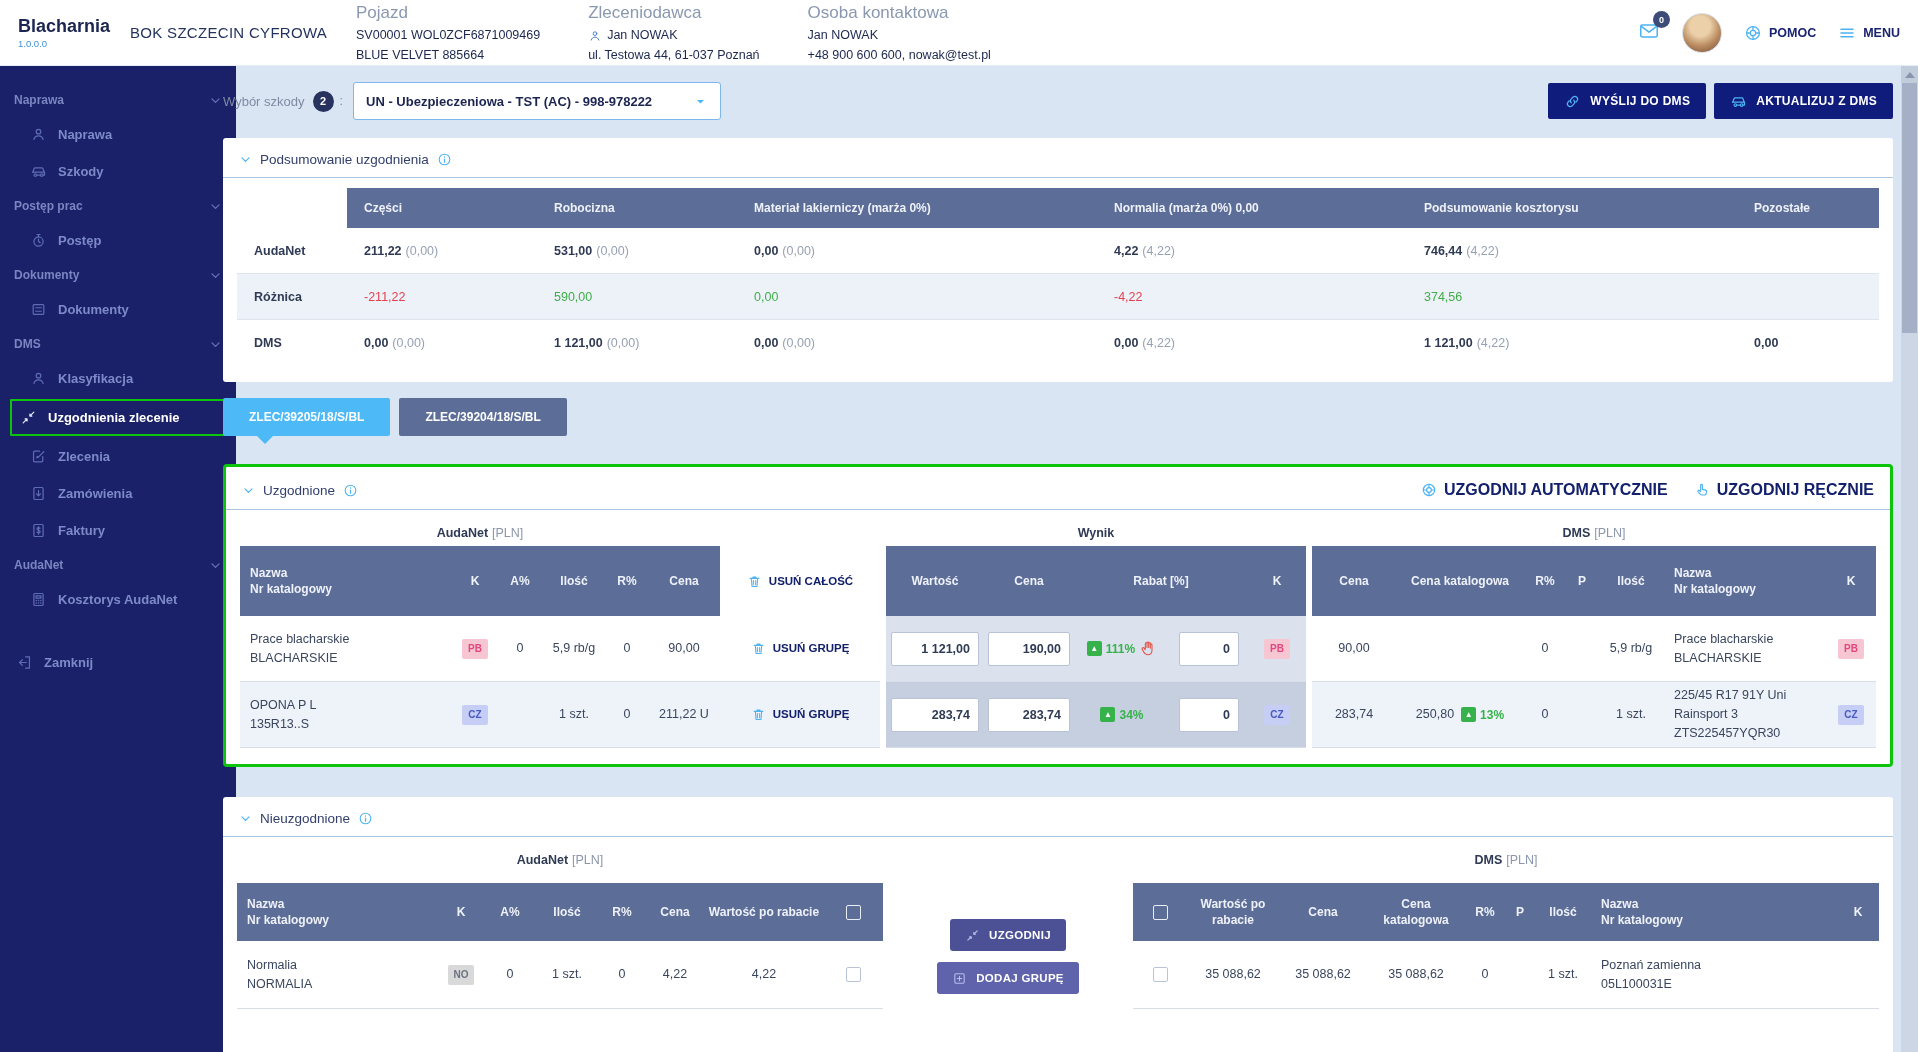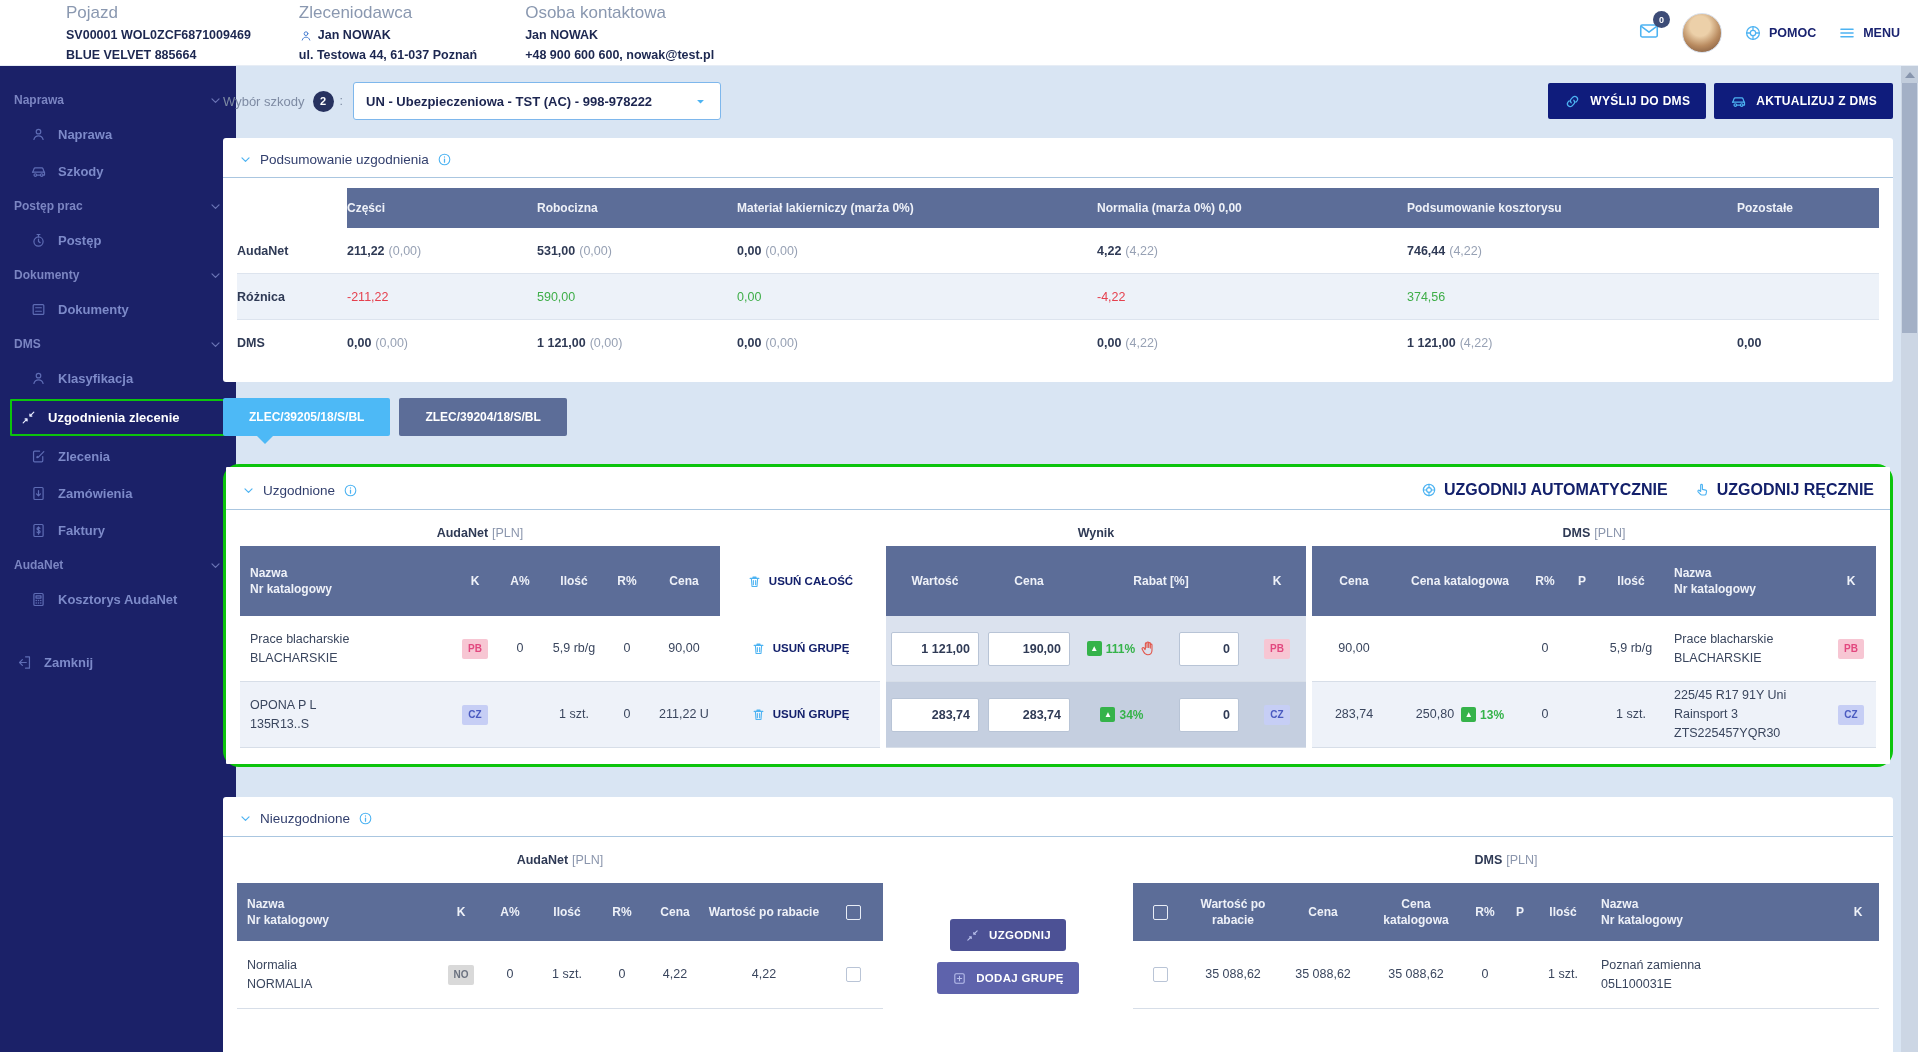--- a/index.html
+++ b/index.html
@@ -10,21 +10,21 @@
 
   
   .topbar{position:absolute;top:0;left:0;right:0;height:66px;background:#fff;z-index:5;
           display:flex;align-items:center;border-bottom:1px solid #e7edf5;padding:0 18px}
   .logo-block{display:flex;align-items:center;gap:10px;width:290px;flex:none}
   .logo-name{font-size:18px;font-weight:700;color:#1c2550;display:block;line-height:1}
   .logo-ver{font-size:9.5px;color:#3f8fd6;display:block;margin-top:3px}
   .app-name{font-size:15px;color:#25335f;letter-spacing:.3px;white-space:nowrap}
   .info-col{flex:none;margin-left:48px;line-height:1.55}
   .info-col .lbl{font-size:17px;color:#8a98b0}
-  .info-col .val{font-size:12.5px;font-weight:700;color:#1c2750;display:flex;align-items:center;gap:5px;white-space:nowrap}
+  .info-col .val{font-size:12.5px;font-weight:400;color:#1c2750;display:flex;align-items:center;gap:5px;white-space:nowrap}
   .hdr-right{margin-left:auto;display:flex;align-items:center;gap:22px}
   .mail-wrap{position:relative;color:#4db3f2;cursor:pointer}
   .mail-badge{position:absolute;top:-9px;right:-10px;background:#3d4c77;color:#fff;font-size:9px;font-weight:700;
               width:17px;height:17px;border-radius:50%;display:flex;align-items:center;justify-content:center}
   .avatar{width:40px;height:40px;border-radius:50%;flex:none;cursor:pointer;
           background:radial-gradient(circle at 45% 32%,#ecd0a9 0 30%,#b98b60 60%,#6e4a33 100%);
           border:1px solid #d8e0ec}
   .hdr-link{display:flex;align-items:center;gap:7px;font-weight:700;color:#1a2370;font-size:12.5px;cursor:pointer}
   .hdr-link .ic{color:#4db3f2}
 
@@ -68,38 +68,38 @@
   .sec-link .ic{color:#4db3f2;width:16px;height:16px}
   .divider{height:1px;background:#aac6e0;margin:0 -14px}
 
   
   .sum-card{margin-top:16px}
   .sum-table{margin-top:0}
   .srow{display:flex;align-items:center;height:46px;border-bottom:1px solid #dde4ee}
   .srow:last-child{border-bottom:none}
   .srow.head{height:40px;border-bottom:none;margin-top:10px}
   .srow.tint{background:#edf2f9}
-  .sc{padding:0 0}
+  .sc{padding:0 17px}
   .sc-label{width:110px;font-weight:700;color:#2f3a55}
   .sc-1{width:190px}.sc-2{width:200px}.sc-3{width:360px}.sc-4{width:310px}.sc-5{width:330px}.sc-6{flex:1}
   .srow.head .sc{align-self:stretch;display:flex;align-items:center;background:#5c6d98;color:#eef1f8;font-weight:700;font-size:12px}
   .srow.head .sc-label{background:transparent}
   .val-b{font-weight:700;color:#2f3a55}
   .muted{color:#97a1b4;margin-left:4px}
   .pos{color:#3fae49}.neg{color:#e5404e}
 
   
   .tabs{display:flex;gap:9px;margin-top:16px}
   .tab{height:38px;padding:0 26px;display:flex;align-items:center;font-weight:700;font-size:12px;color:#fff;
        background:#5c6d98;border-radius:2px;cursor:pointer;position:relative}
   .tab.active{background:#4db9f6}
   .tab.active::after{content:"";position:absolute;left:34px;bottom:-8px;border:8px solid transparent;border-top-color:#4db9f6;border-bottom:none}
 
   
-  .agreed-wrap{margin-top:28px;border:3px solid #0cc40c;border-radius:16px}
+  .agreed-wrap{margin-top:28px;border:3px solid #0cc40c;border-radius:4px}
   .agreed-wrap .card{border-radius:1px}
   .grp-row{display:flex;margin-top:10px}
   .grp-title{height:26px;display:flex;align-items:center;justify-content:center;font-weight:700;color:#2f3a55;font-size:12.5px;gap:4px}
   .grp-title .pln{color:#8b96ad;font-weight:400}
   .tbl{display:flex}
   .blk{display:flex;flex-direction:column}
   .hrow{display:flex;align-items:stretch;height:70px}
   .hc{background:#5c6d98;color:#eef1f8;font-weight:700;font-size:12px;display:flex;align-items:center;justify-content:center;text-align:center;line-height:1.35}
   .hc.left{justify-content:flex-start;text-align:left;padding-left:10px}
   .brow{display:flex;align-items:center;height:66px;border-bottom:1px solid #d7dee8}
@@ -238,20 +238,31 @@
         <rect x="4.5" y="4.5" width="15" height="15" rx="2"></rect>
         <path d="M12 8.5v7M8.5 12h7"></path>
       </symbol>
     <symbol id="i-caret" viewBox="0 0 24 24">
         <path d="M6.5 9.5l5.5 5.5 5.5-5.5z" fill="currentColor" stroke="none"></path>
       </symbol>
   </defs>
 </svg>
 
 <header class="topbar">
+  <div class="logo-block">
+    <div class="logo-text">
+      <span class="logo-name">Blacharnia</span>
+      <span class="logo-ver">1.0.0.0</span>
+    </div>
+    <svg width="30" height="28" viewBox="0 0 30 28">
+      <path d="M3 1l20 12.2-11 3.2L3 10z" fill="#2a7dd2"></path>
+      <path d="M3 27l20-13.5-11-2.6L3 18z" fill="#86bf40"></path>
+    </svg>
+    <div class="app-name">BOK SZCZECIN CYFROWA</div>
+  </div>
 
   <div class="info-col">
     <div class="lbl">Pojazd</div>
     <div class="val">SV00001 WOL0ZCF6871009469</div>
     <div class="val">BLUE VELVET 885664</div>
   </div>
 
   <div class="info-col">
     <div class="lbl">Zleceniodawca</div>
     <div class="val">

